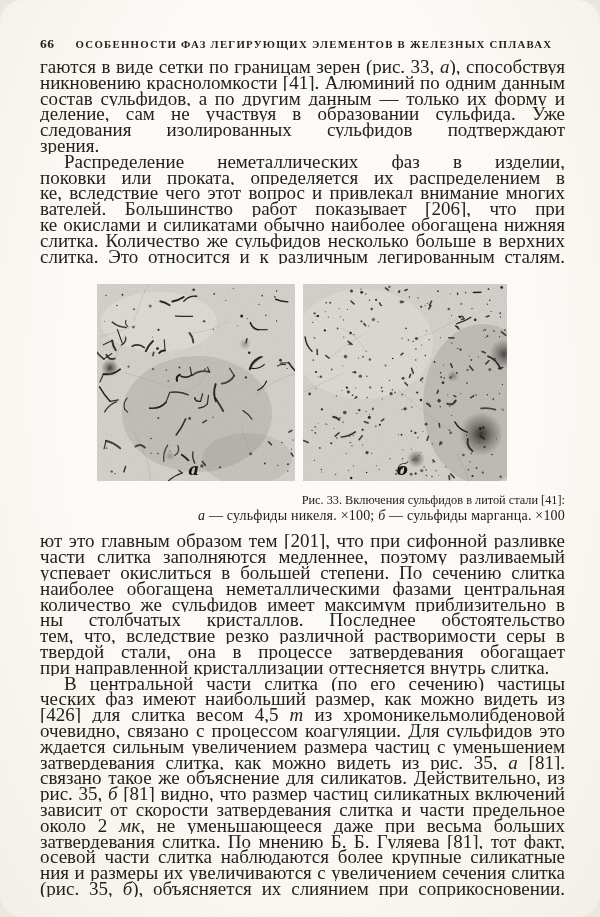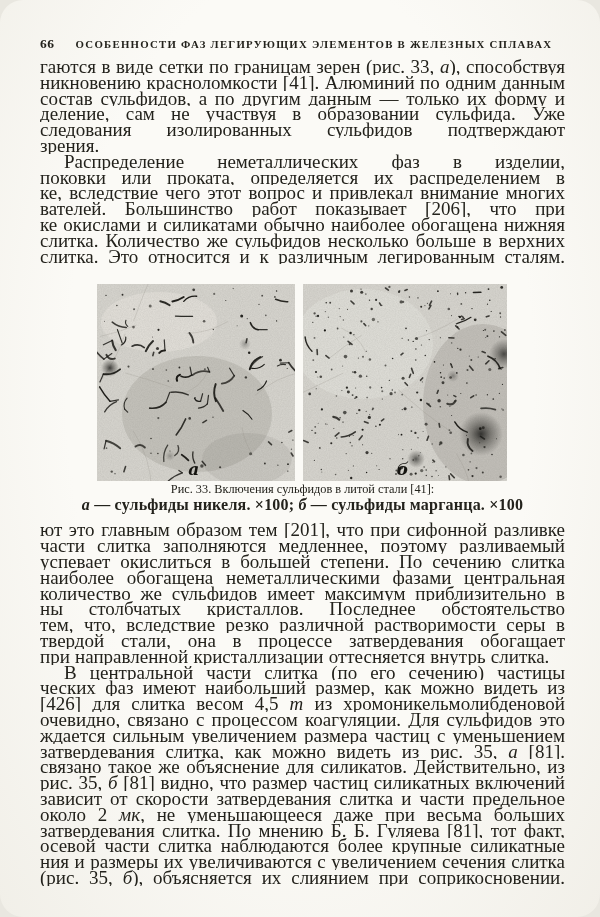--- a/index.html
+++ b/index.html
@@ -30,23 +30,23 @@
   .micro{position:absolute;top:0;height:197px;
     box-shadow:inset 0 0 10px rgba(40,38,34,.28), inset 0 -3px 4px rgba(30,30,26,.35);
   }
   .micro svg{display:block;}
   .micro-a{left:57px;width:198px;}
   .micro-b{left:263px;width:204px;}
   .microlabel{position:absolute;bottom:3px;left:50%;transform:translateX(-70%);
     font-family:"DejaVu Serif", serif;font-style:italic;font-weight:bold;
     font-size:17px;line-height:1;color:#14130f;}
   
-  .caption{text-align:center;}
+  .caption{margin-top:11px;text-align:right;}
   .cap1{font-size:12.3px;line-height:15px;}
-  .cap2{font-size:16px;line-height:13px;font-weight:bold;margin-top:1px;letter-spacing:.2px;}
+  .cap2{font-size:14px;line-height:13px;font-weight:normal;margin-top:1px;letter-spacing:.2px;}
   .gap-after-caption{height:11px;}
   i{font-style:italic;}
 </style>
 </head>
 <body>
 
 <div class="page">
 
   <div class="runhead">
     <span class="pagenum">66</span>

